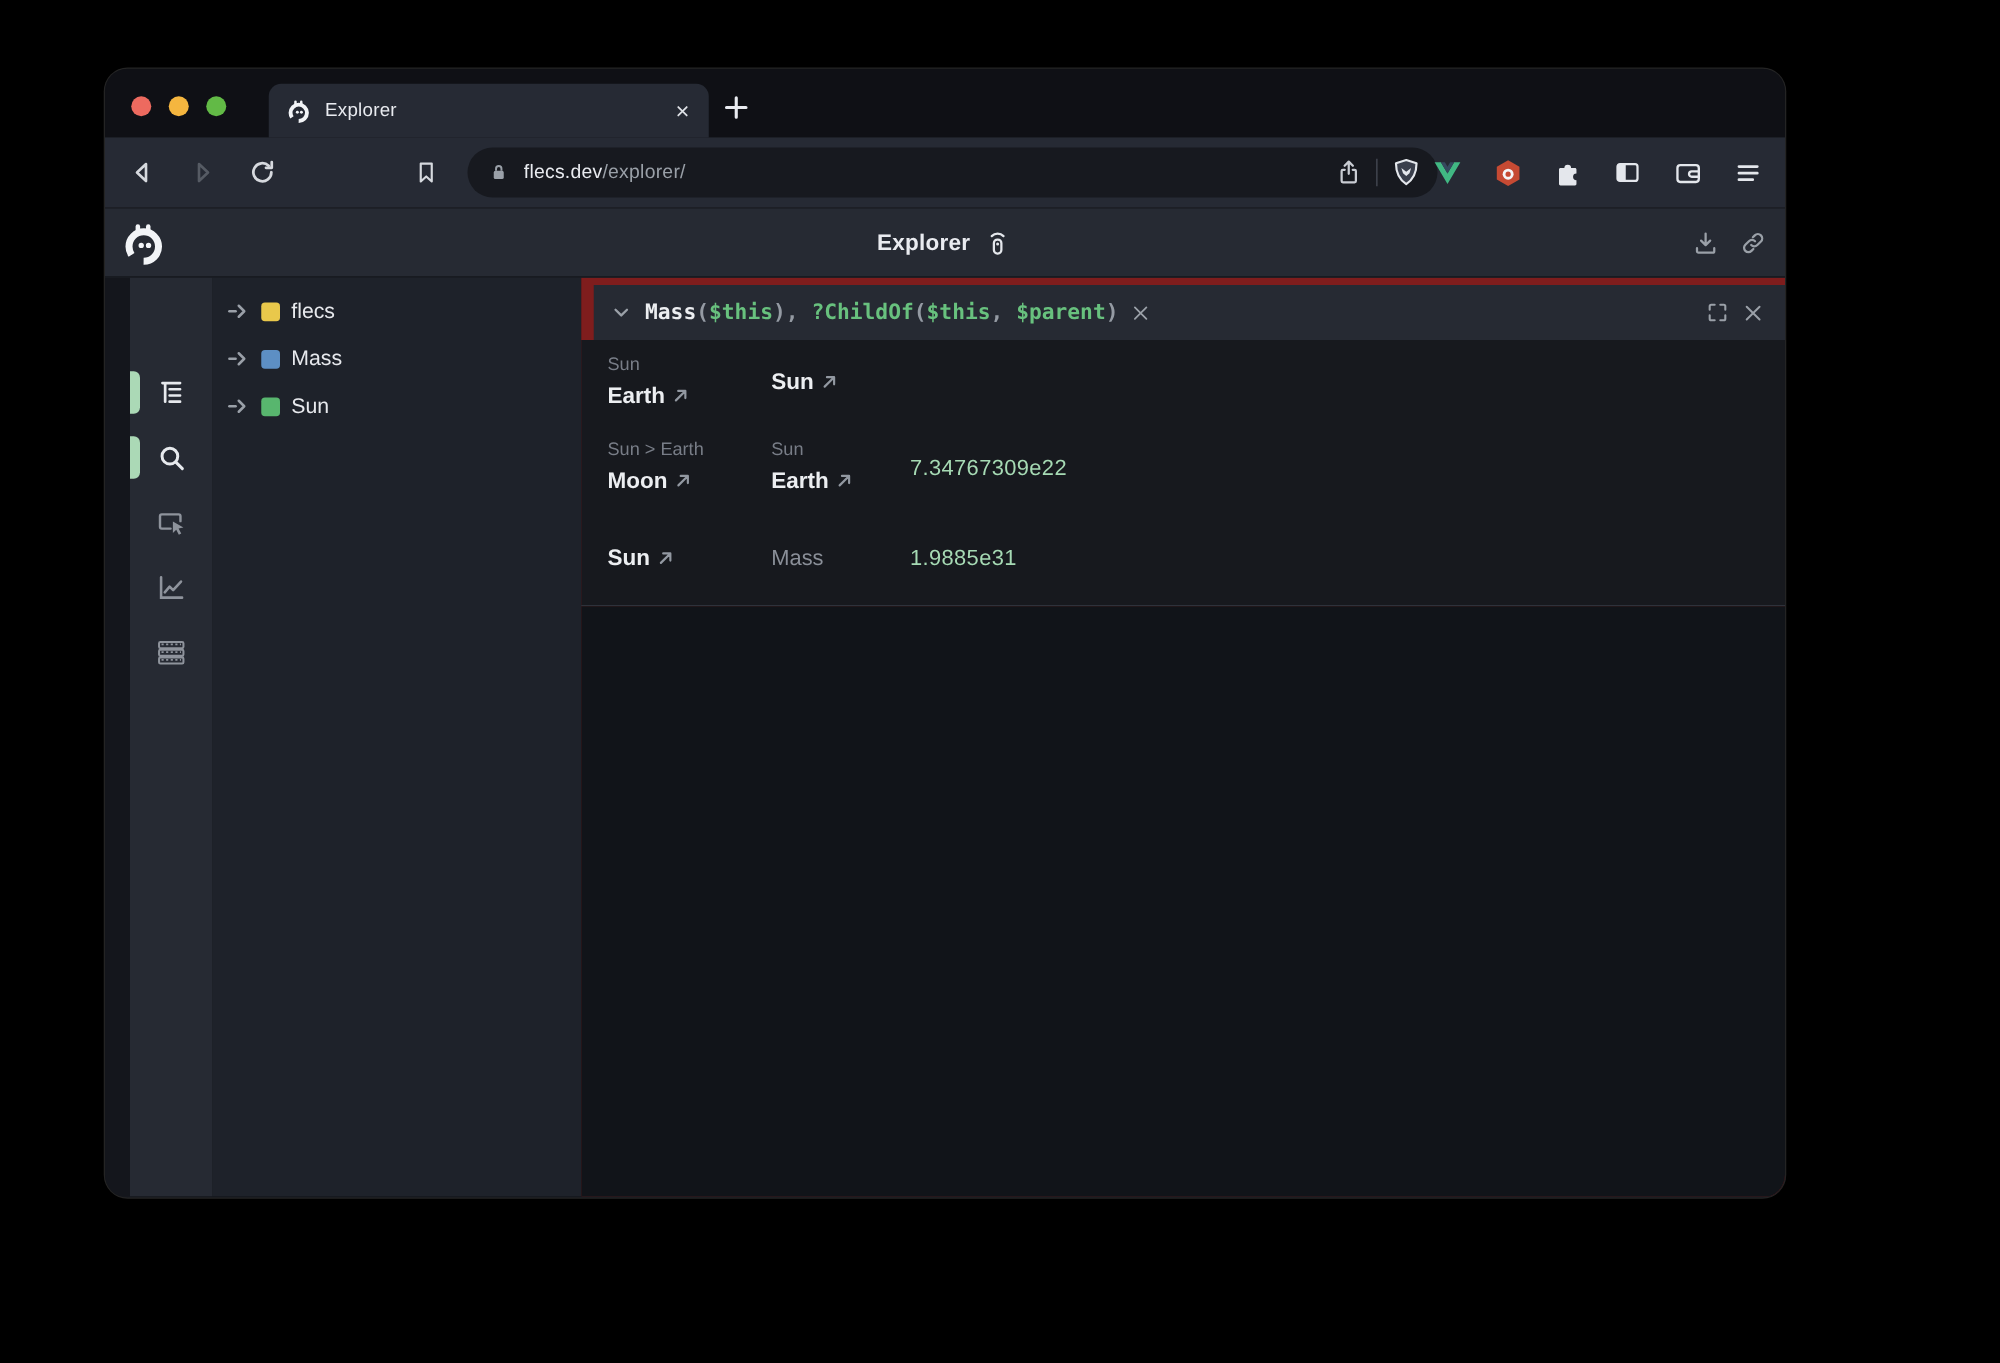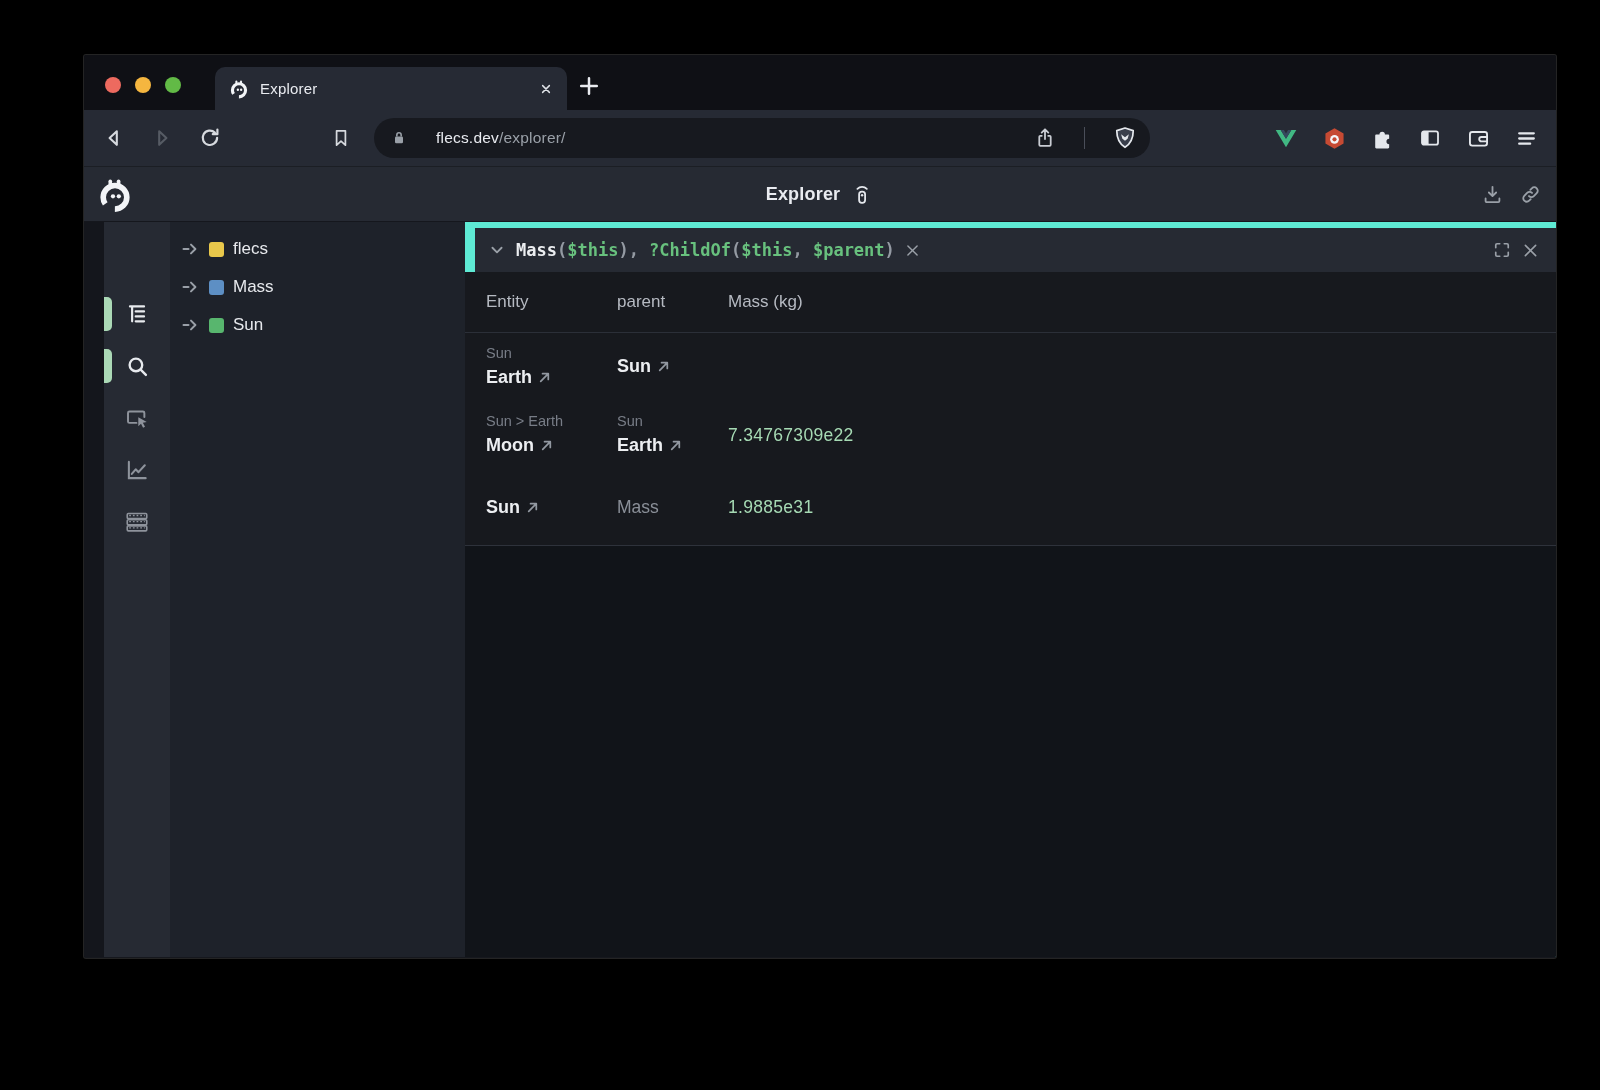--- a/index.html
+++ b/index.html
@@ -1,38 +1,38 @@
 <!DOCTYPE html>
 <html><head>
 <meta charset="utf-8">
 <style>
   * { margin:0; padding:0; box-sizing:border-box; }
   html,body { width:1600px; height:1090px; background:#000; font-family:"Liberation Sans",sans-serif; overflow:hidden; }
 
-  .window { position:absolute; left:84px; top:55px; width:1472px; height:903px;
-            border-radius:2px; overflow:hidden; background:#16181e;
+  .window { position:absolute; left:84px; top:55px; width:1344px; height:903px;
+            border-radius:18px; overflow:hidden; background:#16181e;
             box-shadow:0 0 0 1px rgba(255,255,255,.14); }
 
   
   .tabbar { height:55px; background:#0f1015; position:relative; }
   .traffic { position:absolute; top:22px; left:21px; display:flex; gap:14px; }
   .traffic i { width:16px; height:16px; border-radius:50%; display:block; }
   .tab { position:absolute; left:131px; top:12px; width:352px; height:43px; background:#262a34;
          border-radius:10px 10px 0 0; display:flex; align-items:center; padding:0 12px 0 14px; gap:11px; }
   .tab-title { color:#e9ebf0; font-size:15px; font-weight:500; flex:1; letter-spacing:.2px; }
   .iconbtn { display:flex; align-items:center; justify-content:center; background:none; border:none; cursor:pointer; padding:0; }
   .newtab { position:absolute; left:492px; top:18px; }
 
   
   .toolbar { height:56px; background:#262a34; position:relative; }
   .navbtns { position:absolute; left:14px; top:12px; display:flex; gap:16px; }
   .navbtns .iconbtn { width:32px; height:32px; }
   .bookmarkbtn { position:absolute; left:241px; top:12px; width:32px; height:32px; }
   .urlbar { position:absolute; left:290px; top:8px; width:776px; height:40px; border-radius:20px;
-            background:#17191f; display:flex; align-items:center; padding:0 12px 0 15px; gap:27px; }
+            background:#17191f; display:flex; align-items:center; padding:0 12px 0 15px; gap:10px; }
   .url-text { flex:1; font-size:15.5px; font-weight:500; letter-spacing:.2px; white-space:nowrap; }
   .url-host { color:#e9ebf0; }
   .url-path { color:#9aa0a8; }
   .vdiv { width:1px; height:22px; background:#4a4e59; }
   .extrow { position:absolute; right:16px; top:12px; display:flex; gap:20px; }
   .extrow .iconbtn { width:28px; height:32px; }
 
   
   .appheader { height:56px; background:#262a33; border-top:1px solid rgba(0,0,0,.28);
                border-bottom:1px solid #15171d; display:flex; align-items:center; position:relative; }
@@ -47,21 +47,21 @@
   .iconbar { width:66px; background:#262a33; display:flex; flex-direction:column;
              align-items:center; padding-top:74px; gap:16px; flex:none; }
   .icon-slot { width:36px; height:36px; display:flex; align-items:center; justify-content:center; position:relative; }
   .active-pill { position:absolute; left:-15px; top:1px; width:8px; height:34px; border-radius:0 5px 5px 0; }
 
   .treepanel { width:295px; background:#1e222a; padding-top:8px; flex:none; }
   .tree-item { height:38px; display:flex; align-items:center; padding-left:10px; gap:9px; cursor:pointer; }
   .swatch { width:15px; height:15px; border-radius:3px; flex:none; }
   .tree-label { color:#e7e9ed; font-size:17px; font-weight:500; }
 
-  .querypanel { flex:1; background:#5eead4; display:flex; flex-direction:column; min-width:0; }
+  .querypanel { flex:1; background:#7f1d1d; display:flex; flex-direction:column; min-width:0; }
   .qheader { margin:6px 0 0 10px; height:44px; background:#262a33; display:flex; align-items:center;
              padding:0 16px 0 12px; gap:9px; flex:none; }
   .qexpr { font-family:"DejaVu Sans Mono",monospace; font-size:17px; font-weight:700; white-space:pre; }
   .tok-ident { color:#eceef1; }
   .tok-var   { color:#68c17e; }
   .tok-punct { color:#949aa3; }
   .qspacer { flex:1; }
 
   .qtable { background:#17191e; border-bottom:1px solid #2e323b; flex:none; }
   .thead { height:61px; display:grid; grid-template-columns:131px 111px 1fr; padding-left:21px;
@@ -330,25 +330,20 @@
           </svg>
         </span>
         <span class="iconbtn">
           <svg width="19" height="19" viewBox="0 0 24 24">
               <path d="M5.5 5.5 L18.5 18.5 M18.5 5.5 L5.5 18.5" stroke="#9aa0a8" stroke-width="2" stroke-linecap="round"></path>
             </svg>
         </span>
       </div>
 
       <div class="qtable">
-        <div class="thead">
-          <span>Entity</span>
-          <span>parent</span>
-          <span>Mass (kg)</span>
-        </div>
         <div class="tbody">
   <div class="trow">
     <div class="cell">
       <div class="path">Sun</div>
       <div class="nameline">
         <span class="ename">Earth</span>
         <svg class="ne" width="13" height="13" viewBox="0 0 12 12" fill="none">
           <path d="M2.5 9.5 L9.3 2.7 M4.2 2.5 H9.5 V7.8" stroke="#9298a1" stroke-width="1.6" stroke-linecap="round" stroke-linejoin="round"></path>
         </svg>
       </div>

